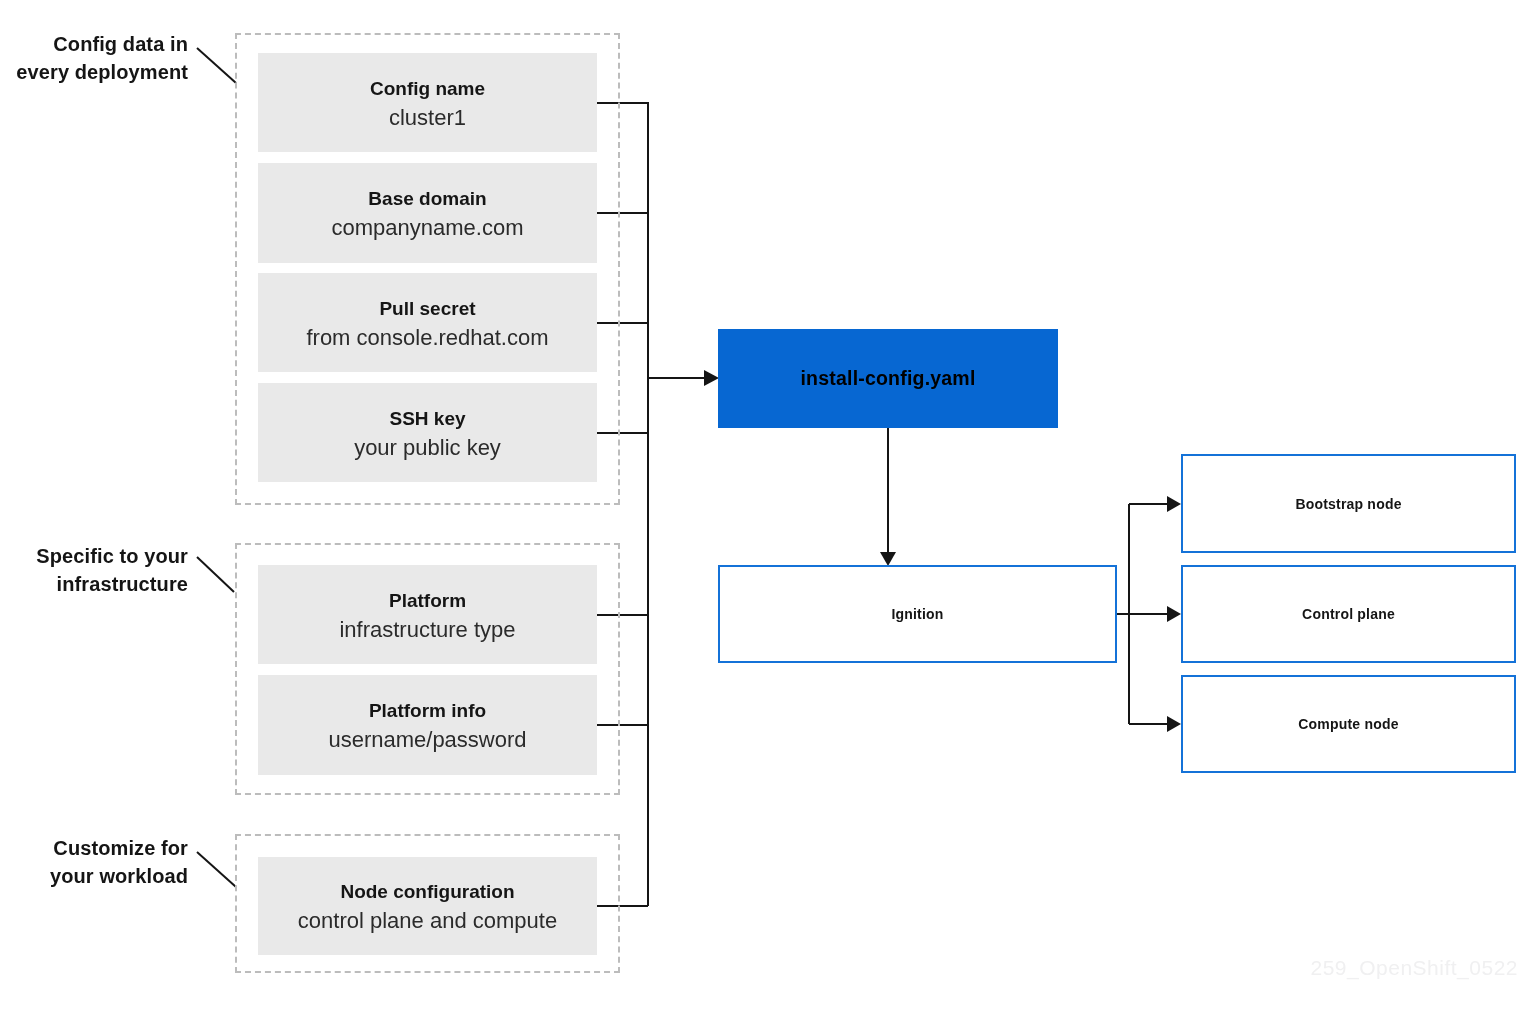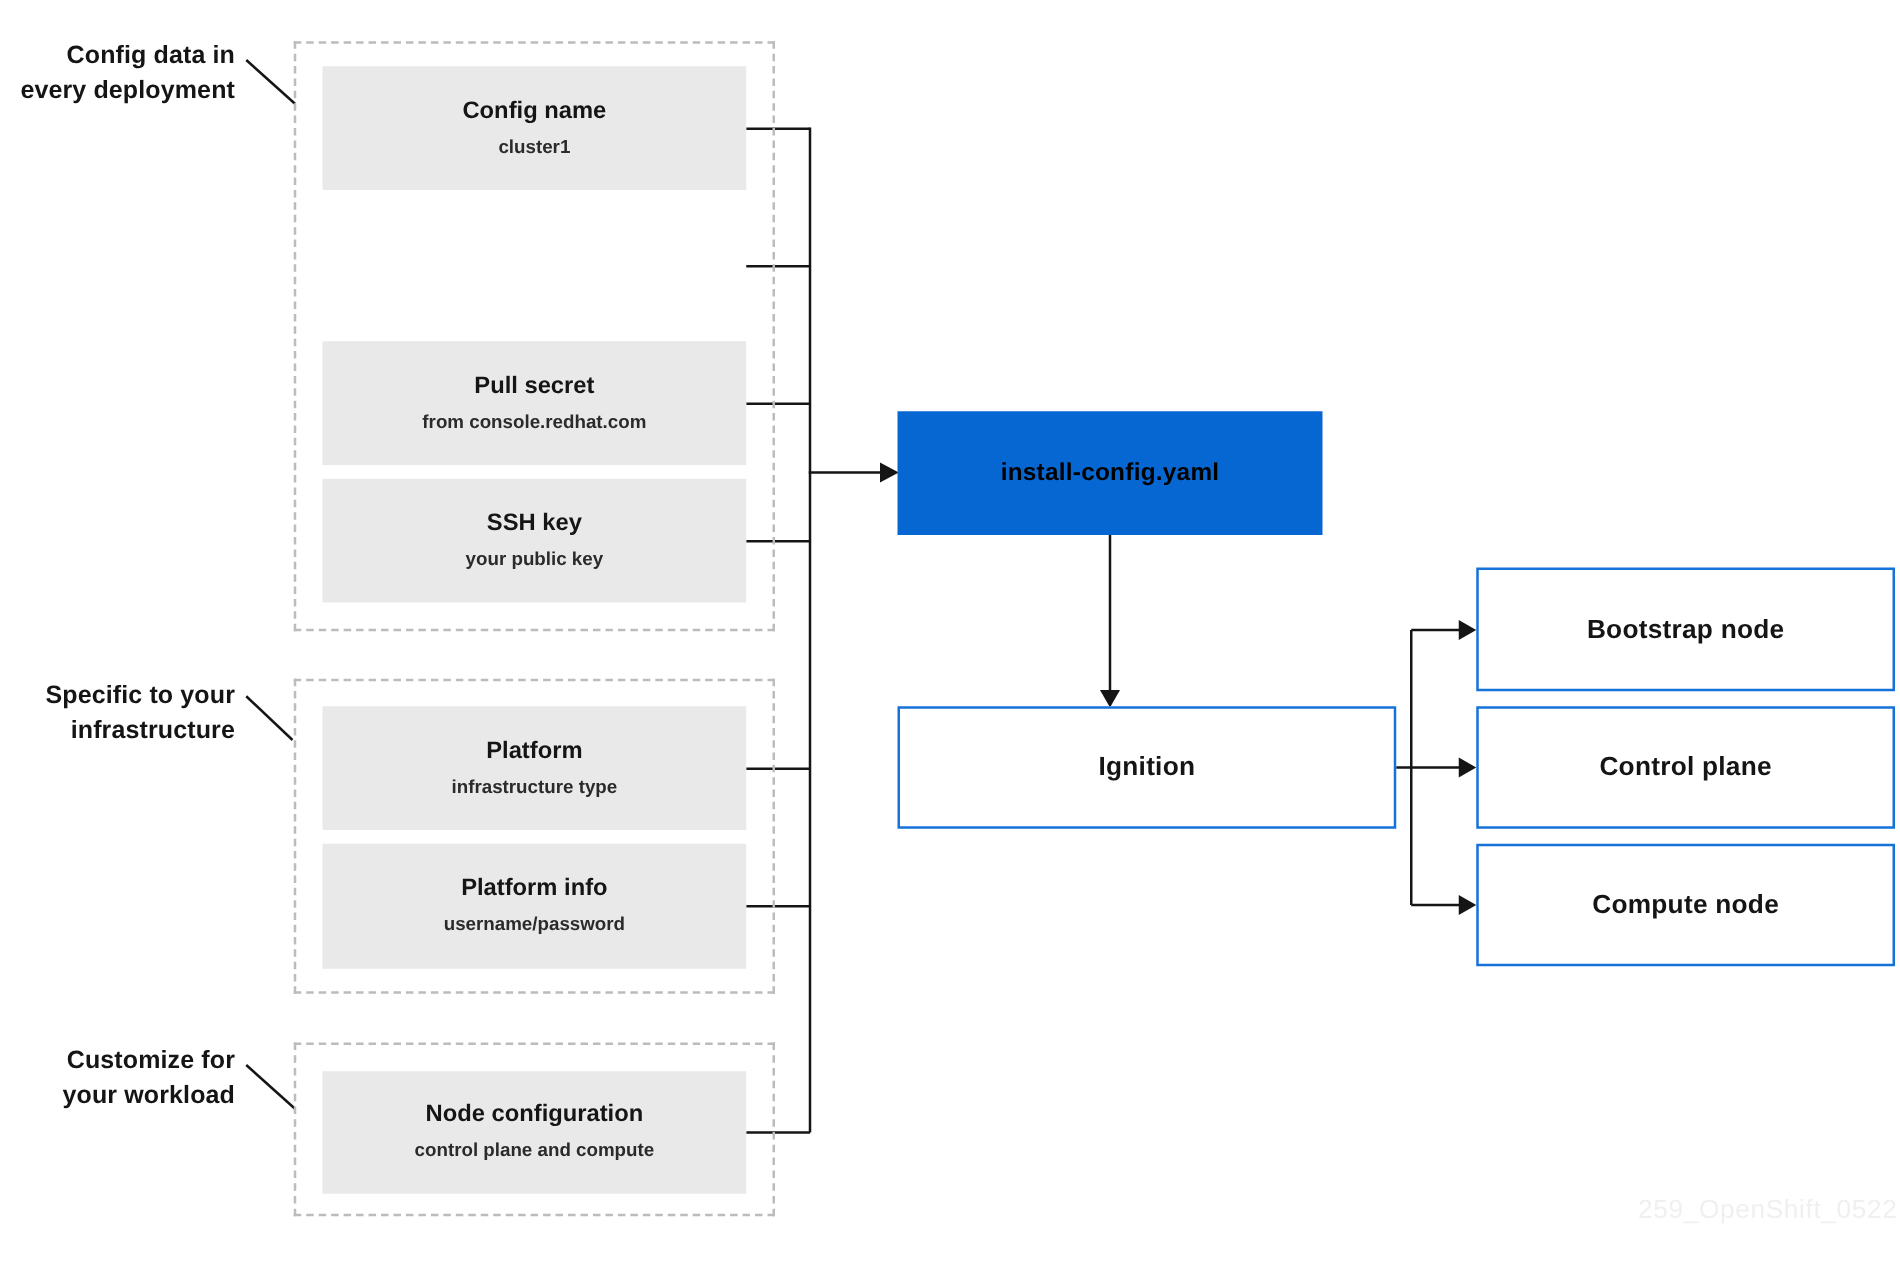--- a/index.html
+++ b/index.html
@@ -46,22 +46,22 @@
     justify-content: center;
     text-align: center;
   }
   .gray-box .box-title {
     font-size: 19px;
     font-weight: 700;
     line-height: 29px;
     color: #151515;
   }
   .gray-box .box-subtitle {
-    font-size: 15px;
-    font-weight: 700;
+    font-size: 22px;
+    font-weight: 400;
     line-height: 29px;
     color: #2b2b2b;
   }
   .blue-box {
     position: absolute;
     left: 718px; top: 329px;
     width: 340px; height: 99px;
     background: #0767d2;
     display: flex;
     align-items: center;
@@ -72,21 +72,21 @@
     letter-spacing: 0.2px;
   }
   .outline-box {
     position: absolute;
     background: #ffffff;
     border: 2px solid #1472d8;
     box-sizing: border-box;
     display: flex;
     align-items: center;
     justify-content: center;
-    font-size: 21px;
+    font-size: 14px;
     font-weight: 600;
     color: #151515;
     letter-spacing: 0.2px;
   }
   .watermark {
     position: absolute;
     right: 2px;
     top: 956px;
     font-size: 21px;
     font-weight: 400;
@@ -136,20 +136,24 @@
   <div class="side-label" style="top:834px;">
     <div>Customize for</div>
     <div>your workload</div>
   </div>
 
   <div class="group" style="left:235px; top:33px; width:385px; height:472px;">
     <div class="gray-box" style="top:18px; height:99px;">
       <div class="box-title">Config name</div>
       <div class="box-subtitle">cluster1</div>
     </div>
+    <div class="gray-box" style="top:128px; height:100px;">
+      <div class="box-title">Base domain</div>
+      <div class="box-subtitle">companyname.com</div>
+    </div>
     <div class="gray-box" style="top:238px; height:99px;">
       <div class="box-title">Pull secret</div>
       <div class="box-subtitle">from console.redhat.com</div>
     </div>
     <div class="gray-box" style="top:348px; height:99px;">
       <div class="box-title">SSH key</div>
       <div class="box-subtitle">your public key</div>
     </div>
   </div>
 

